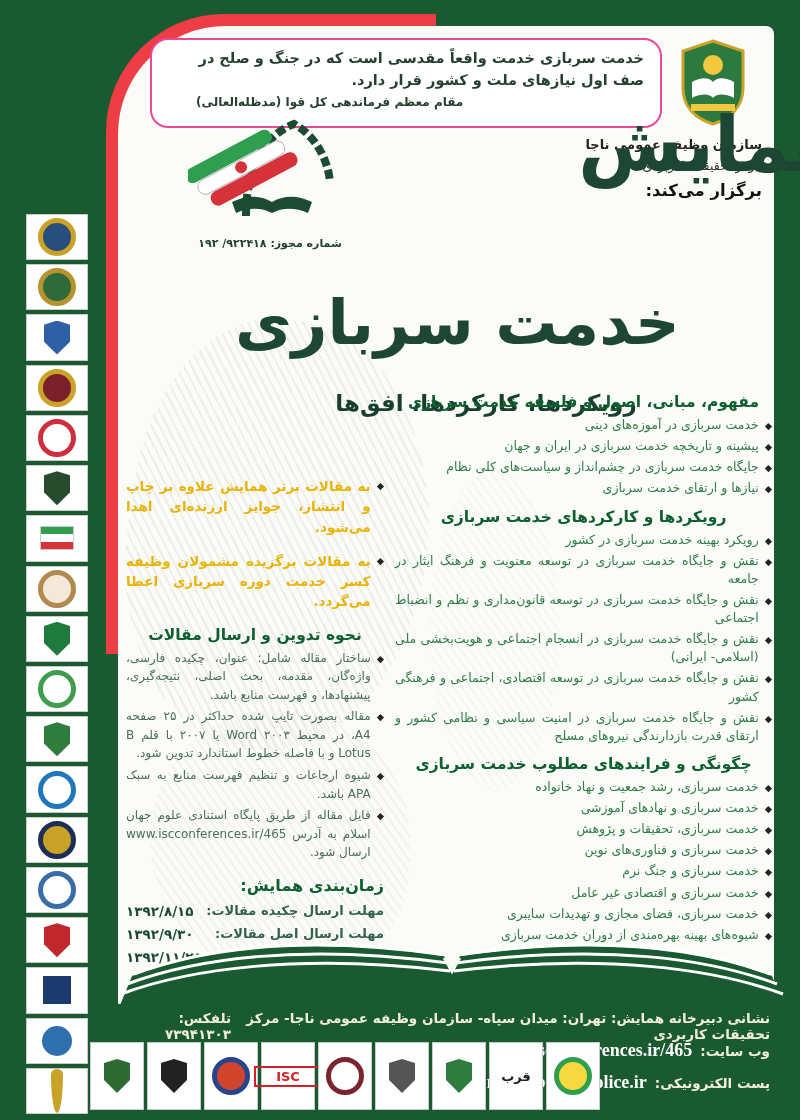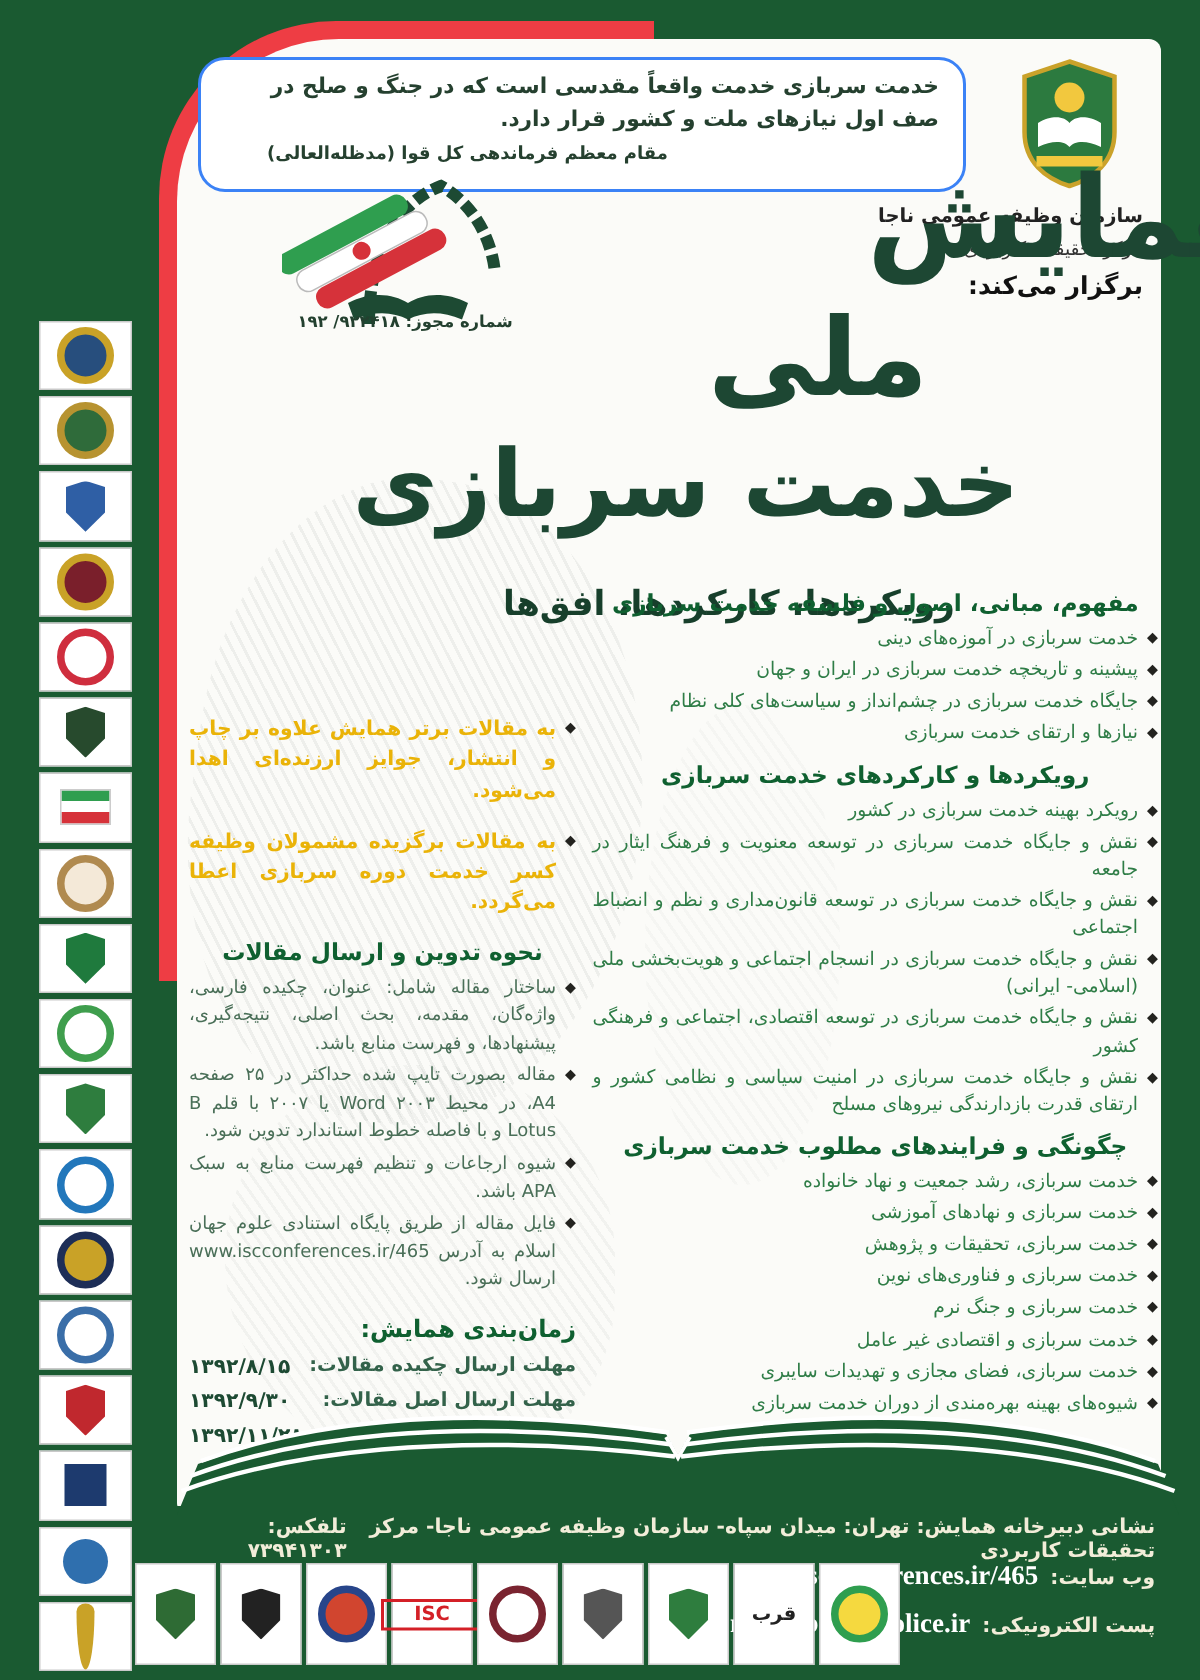--- a/index.html
+++ b/index.html
@@ -9,33 +9,33 @@
   .red-curve{position:absolute;left:106px;top:14px;width:330px;height:640px;
              background:#ee3d44;border-radius:118px 0 0 0;}
   .white-area{position:absolute;left:118px;top:26px;width:656px;height:984px;
               background:#fbfbf8;border-radius:108px 8px 8px 8px;}
   
   .wm{position:absolute;background:repeating-linear-gradient(55deg,rgba(100,110,105,.16) 0 2px,rgba(0,0,0,0) 2px 7px);}
   .wm-a{left:128px;top:320px;width:300px;height:430px;border-radius:45% 55% 50% 50%;transform:rotate(8deg);opacity:.55;}
   .wm-b{left:150px;top:710px;width:260px;height:270px;border-radius:50% 50% 45% 55%;opacity:.4;}
   .wm-c{left:430px;top:470px;width:130px;height:320px;border-radius:50%;opacity:.25;}
   
-  .quote-box{position:absolute;left:132px;top:38px;width:512px;height:90px;border:2px solid #3b82f6;
+  .quote-box{position:absolute;left:150px;top:38px;width:512px;height:90px;border:2px solid #ec4899;
              border-radius:18px;background:#fff;padding:7px 16px 4px;box-sizing:border-box;direction:rtl;}
   .quote-line{font-size:14.5px;font-weight:bold;color:#25402f;text-align:right;line-height:1.55;}
   .quote-attr{font-size:12px;font-weight:bold;color:#25402f;text-align:left;padding-left:28px;margin-top:3px;}
   
   .naja-emblem{position:absolute;left:676px;top:38px;width:74px;height:90px;}
   .org-block{position:absolute;left:560px;top:134px;width:202px;text-align:right;direction:rtl;}
   .org-l1{font-size:13px;font-weight:bold;color:#222;line-height:1.7;}
   .org-l2{font-size:12.5px;color:#333;line-height:1.6;}
   .org-presents{font-size:16.5px;font-weight:bold;color:#111;margin-top:5px;}
   
   .conf-logo{position:absolute;left:188px;top:116px;width:172px;height:104px;}
-  .license{position:absolute;left:172px;top:208px;width:196px;text-align:center;direction:rtl;
+  .license{position:absolute;left:172px;top:237px;width:196px;text-align:center;direction:rtl;
            font-size:11px;font-weight:bold;color:#23402f;}
   
   .t-word{position:absolute;color:#1d4733;font-weight:bold;direction:rtl;white-space:nowrap;}
   .t1{left:578px;top:100px;font-size:76px;}
   .t2{left:472px;top:196px;font-size:72px;}
   .t3{left:235px;top:286px;font-size:62px;letter-spacing:2px;}
   .subtitle{position:absolute;left:318px;top:390px;width:336px;text-align:center;direction:rtl;
             font-size:23px;font-weight:bold;color:#173f2b;}
   
   .banner{position:absolute;left:500px;top:346px;width:272px;text-align:center;direction:rtl;
@@ -121,21 +121,20 @@
         <rect x="10" y="42" width="96" height="15" rx="7" fill="#ffffff" stroke="#bbbbbb"></rect>
         <circle cx="58" cy="49" r="6" fill="#d6323a"></circle>
         <rect x="16" y="58" width="96" height="15" rx="7" fill="#d6323a"></rect>
       </g>
       <path d="M44,86 C60,78 74,80 84,86 C94,80 108,78 124,86 L120,97 C106,91 94,92 84,97 C74,92 62,91 48,97 Z" fill="#1d4a33"></path>
     </svg>
   </div>
   <div class="license">شماره مجوز: ۹۲۲۴۱۸/ ۱۹۲</div>
 
   <div class="t-word t1">همایش</div>
-  <div class="t-word t2">ملی</div>
   <div class="t-word t3">خدمت سربازی</div>
   <div class="subtitle">رویکردها، کارکردها، افق‌ها</div>
 
 
   <div class="col-right" id="sections">
       <div class="sec-h">مفهوم، مبانی، اصول و فلسفه خدمت سربازی</div>
       <div class="bullet ">
         <span class="dia">◆</span>
         <span class="btxt">خدمت سربازی در آموزه‌های دینی</span>
       </div>

